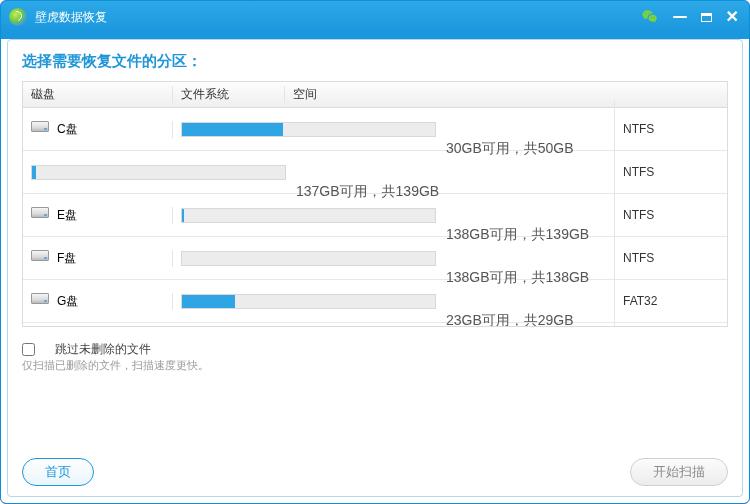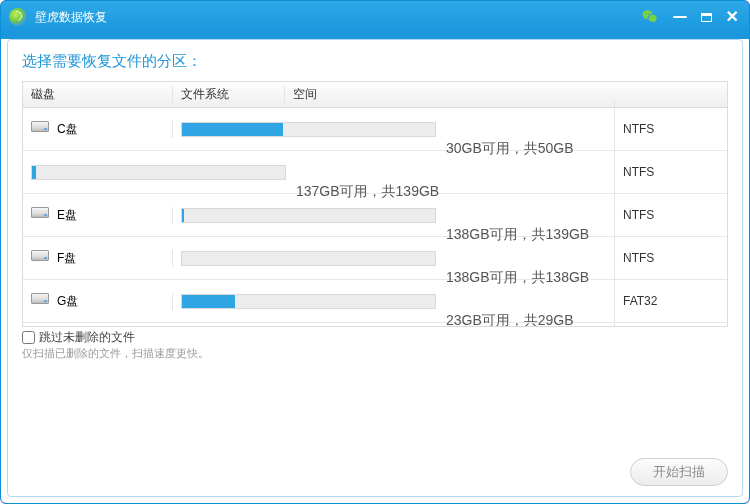--- a/index.html
+++ b/index.html
@@ -92,21 +92,21 @@
   background: #fff;
   border: 1px solid #b6d7ee;
   border-radius: 4px;
   padding: 12px 14px 10px 14px;
   display: flex;
   flex-direction: column;
 }
 .heading {
   color: #2096d8;
   font-size: 15px;
-  font-weight: normal;
+  font-weight: bold;
   margin-bottom: 10px;
 }
 .table {
   border: 1px solid #dcdcdc;
   overflow-y: auto;
   flex-shrink: 0;
   height: 246px;
 }
 .thead {
   display: flex;
@@ -165,22 +165,22 @@
 .space-text {
   color: #555;
   font-size: 14px;
   margin-top: 40px;
 }
 .fs-text { color: #333; }
 .spacer { flex: 1; }
 .skip-row {
   display: flex;
   align-items: center;
-  gap: 4px;
-  margin-top: 2px;
+  gap: 20px;
+  margin-top: 14px;
   color: #444;
 }
 .chk {
   width: 13px; height: 13px;
 }
 .hint {
   color: #9b9b9b;
   font-size: 11px;
   margin-top: 0;
 }
@@ -316,18 +316,19 @@
 
       <div class="skip-row">
         <input type="checkbox" class="chk" style="">
         <span>跳过未删除的文件</span>
       </div>
       <div class="hint">仅扫描已删除的文件，扫描速度更快。</div>
 
       <div class="spacer"></div>
 
       <div class="footer">
+        <div class="btn btn-home">首页</div>
         <div class="spacer"></div>
         <div class="btn btn-scan">开始扫描</div>
       </div>
     </div>
   </div>
 </div>
 
 </body></html>

